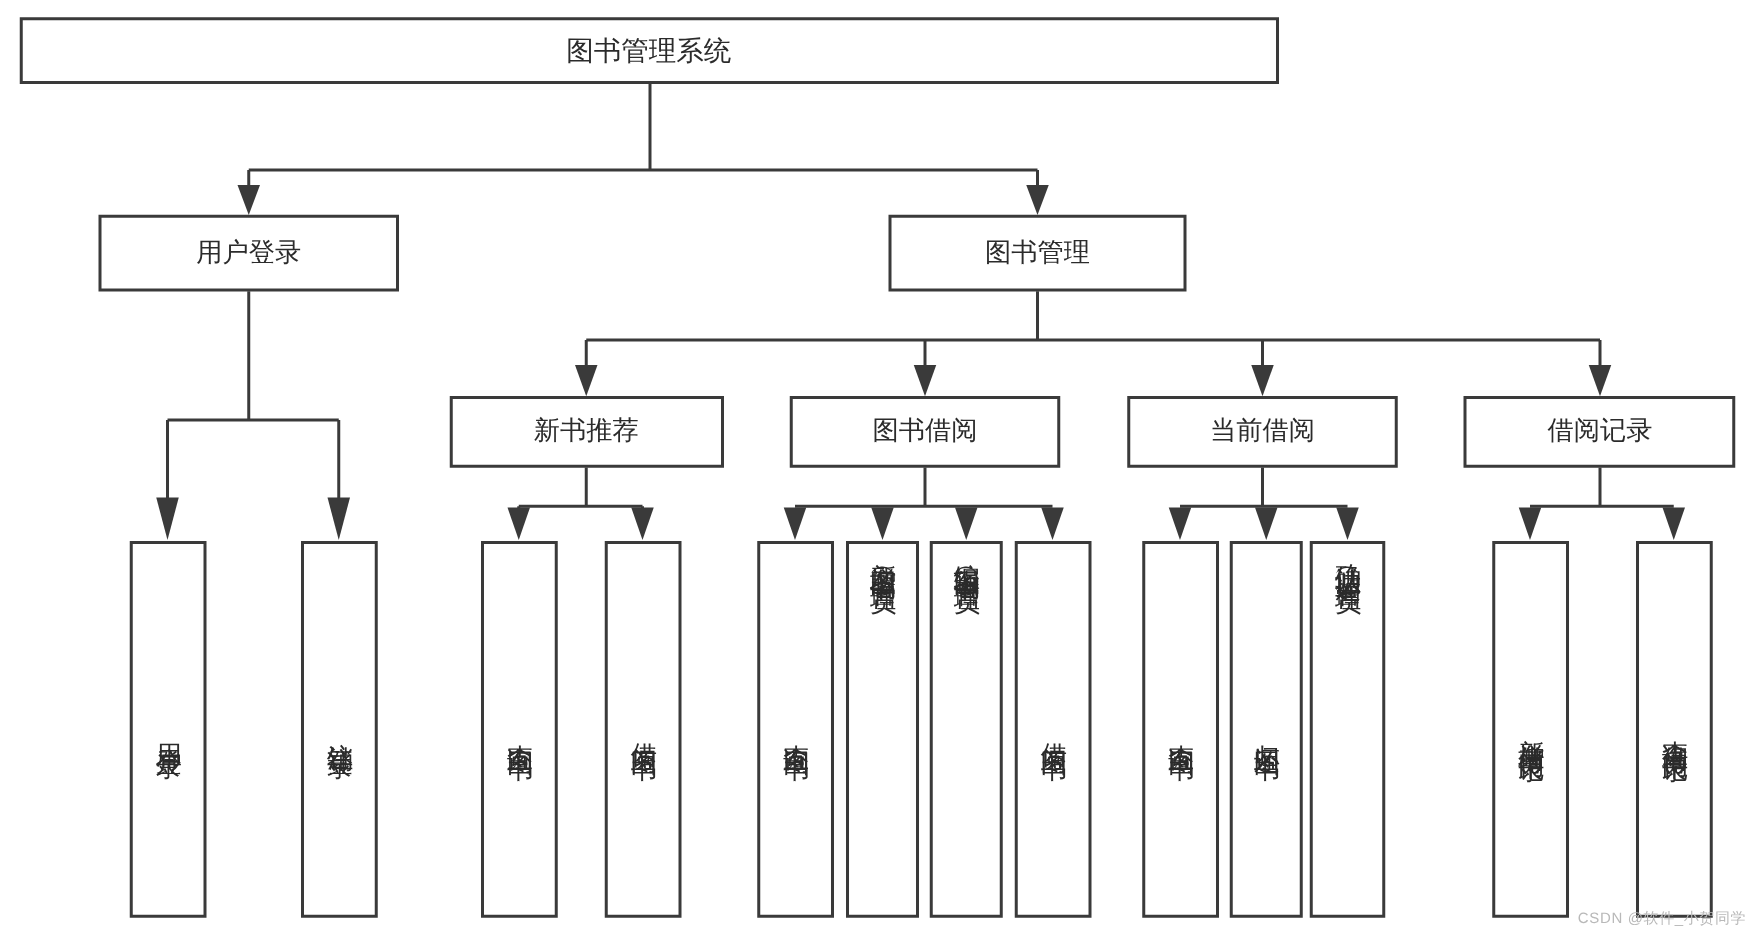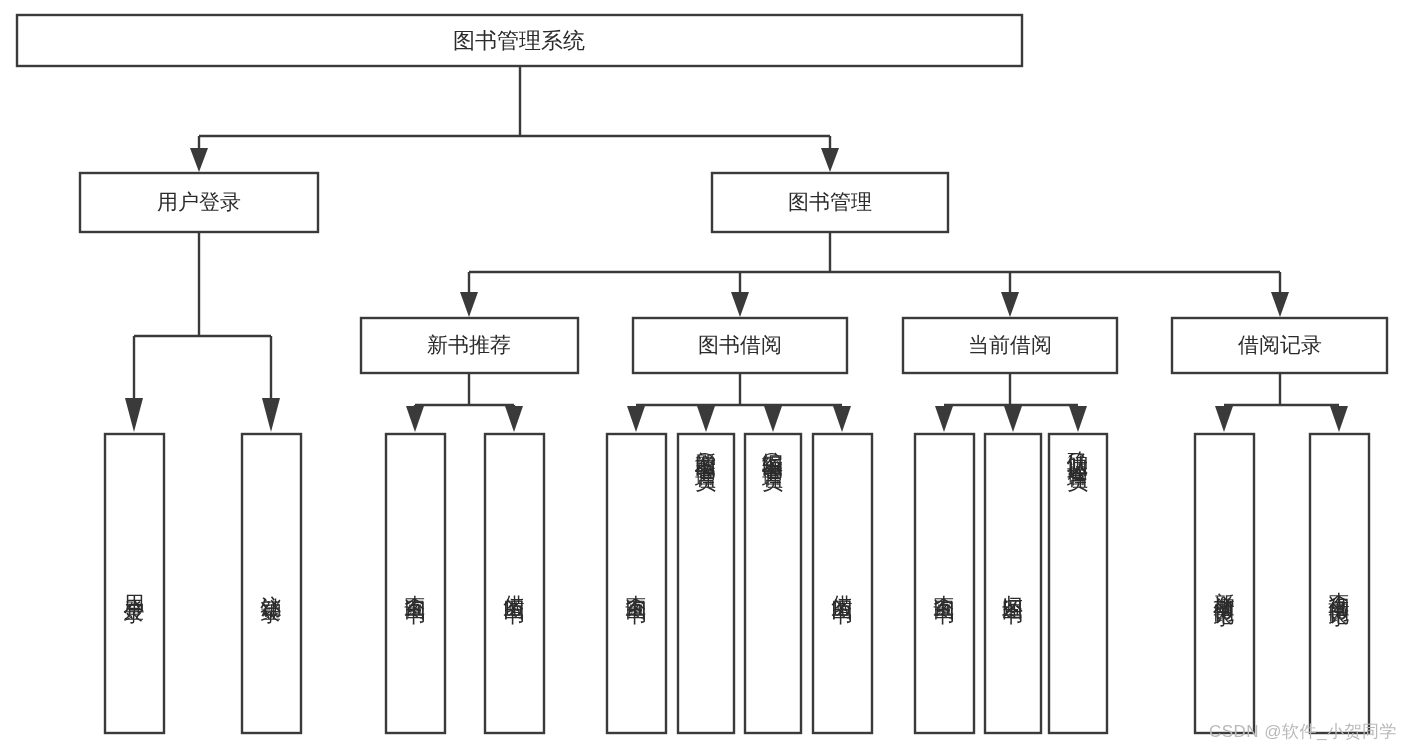--- a/index.html
+++ b/index.html
@@ -66,21 +66,21 @@
     font-size: 21px;
     color: #2b2b2b;
     line-height: 1;
     white-space: nowrap;
   }
   .watermark {
     position: absolute;
     right: 8px;
     bottom: 4px;
     font-family: "Liberation Sans", "DejaVu Sans", sans-serif;
-    font-size: 17px;
+    font-size: 12px;
     color: #b9b9b9;
     letter-spacing: 0.5px;
     user-select: none;
     white-space: nowrap;
   }
 </style>
 </head>
 <body>
 
 <div id="diagram-root">

